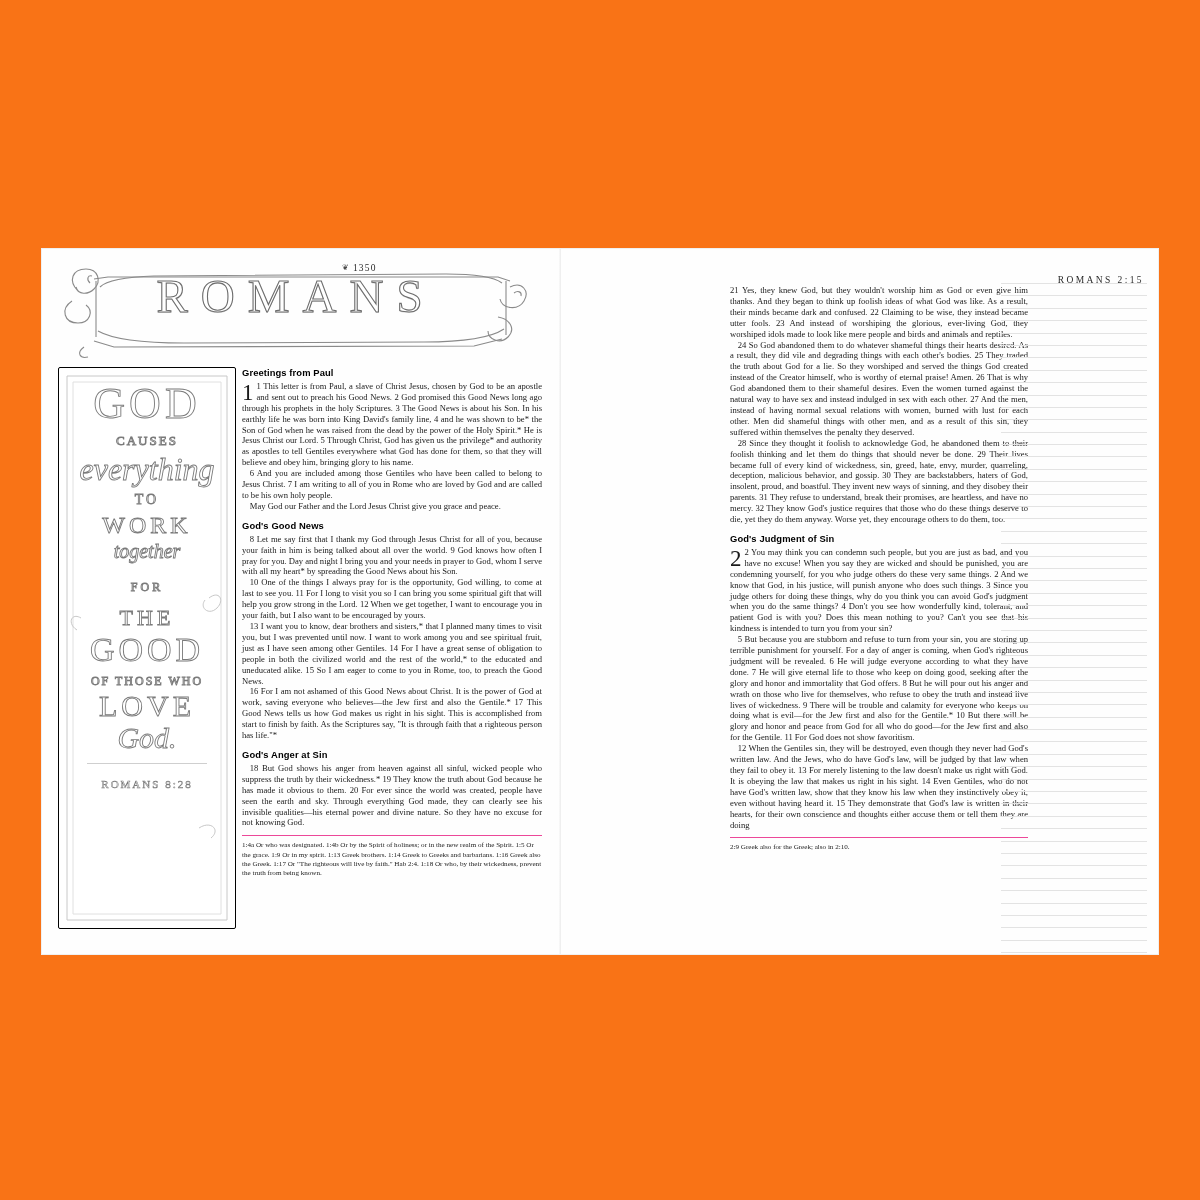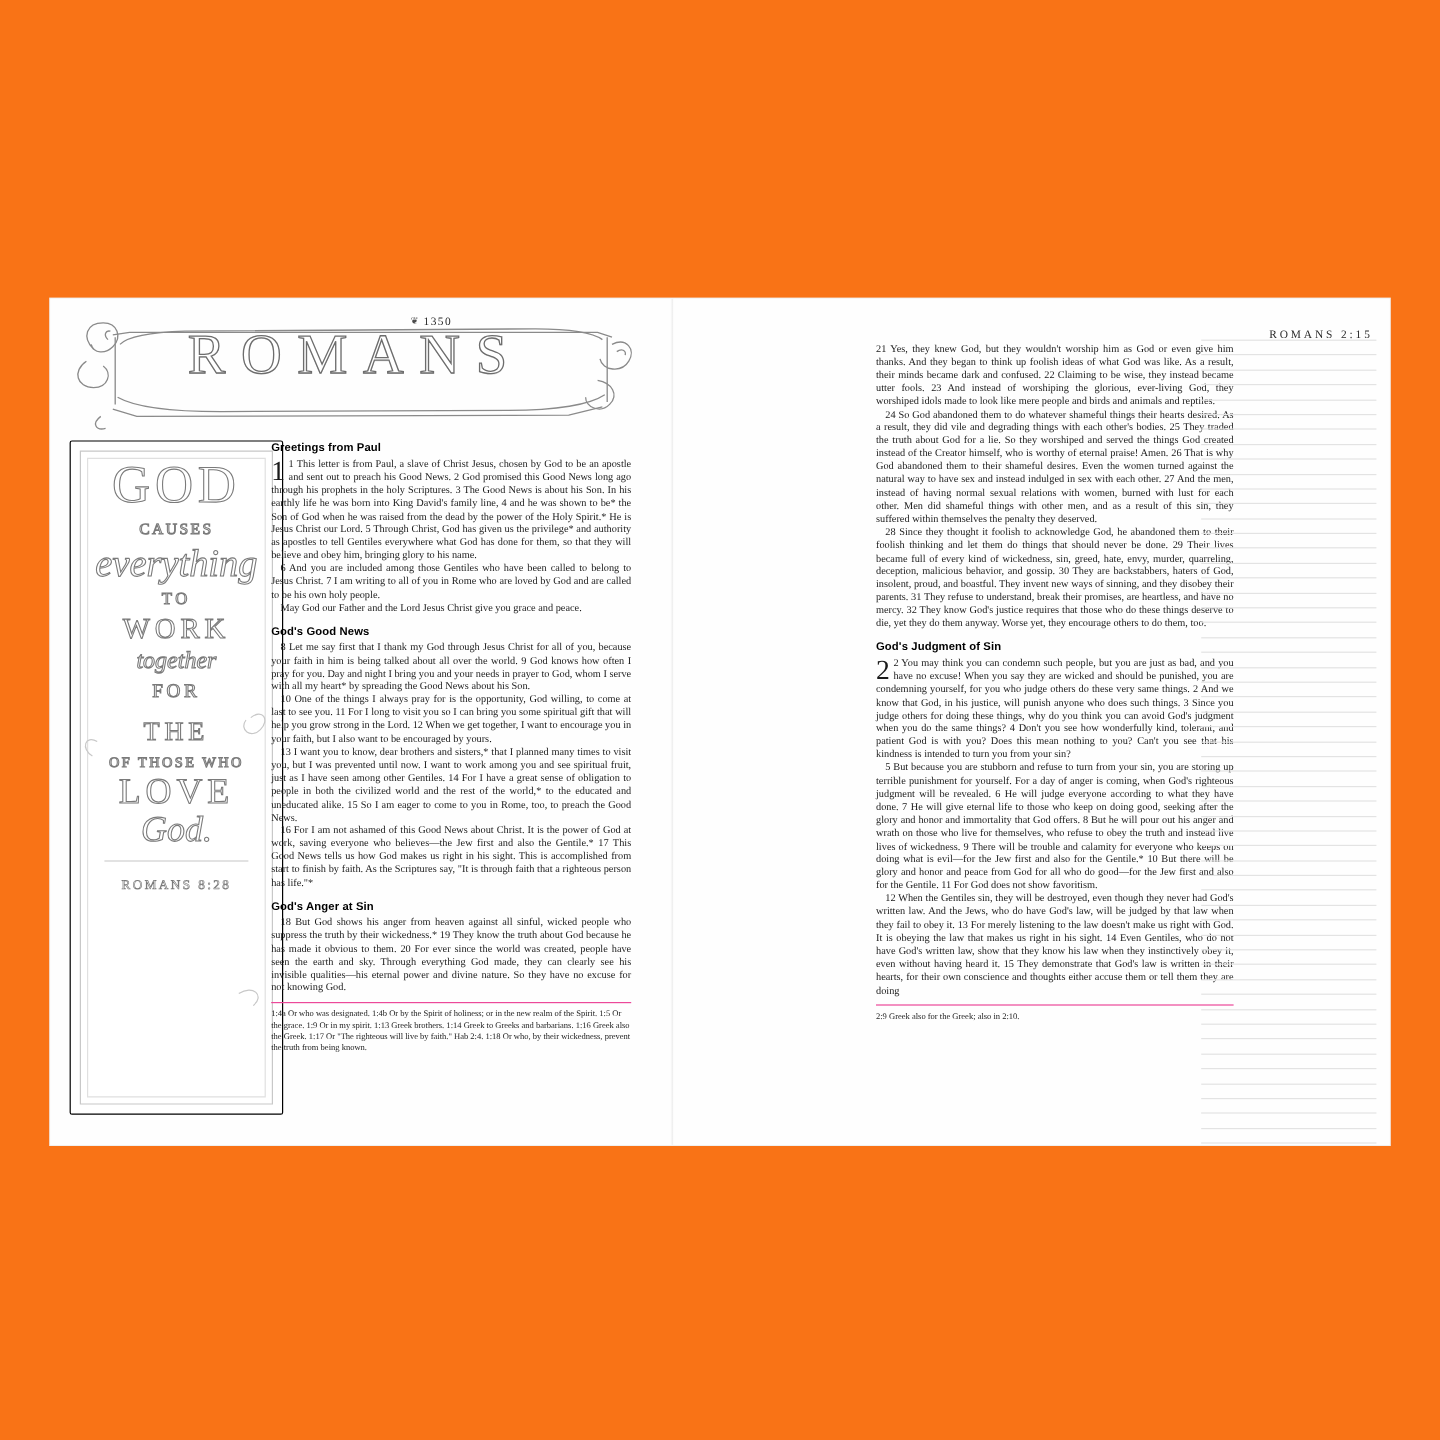--- a/index.html
+++ b/index.html
@@ -99,21 +99,21 @@
     -webkit-text-stroke: 0.9px #7a7a7a;
     font-family: "Liberation Serif", serif;
     line-height: 1;
   }
   .art-god { font-size: 44px; letter-spacing: 4px; margin-top: 14px; }
   .art-small { font-size: 13px; letter-spacing: 2px; -webkit-text-stroke: 0.5px #8b8b8b; margin-top: 8px; }
   .art-script { font-family: "DejaVu Serif", serif; font-style: italic; font-size: 32px; margin-top: 6px; }
   .art-to { font-size: 14px; letter-spacing: 3px; margin-top: 8px; }
   .art-work { font-size: 24px; letter-spacing: 4px; margin-top: 6px; }
   .art-together { font-family: "DejaVu Serif", serif; font-style: italic; font-size: 20px; margin-top: 4px; }
-  .art-for { font-size: 16px; letter-spacing: 3px; margin-top: 8px; }
+  .art-for { font-size: 12px; letter-spacing: 3px; margin-top: 20px; }
   .art-the { font-size: 22px; letter-spacing: 4px; margin-top: 14px; }
   .art-good { font-size: 34px; letter-spacing: 4px; margin-top: 4px; }
   .art-ofthose { font-size: 12px; letter-spacing: 2px; -webkit-text-stroke: 0.5px #8b8b8b; margin-top: 8px; }
   .art-love { font-size: 30px; letter-spacing: 4px; margin-top: 4px; }
   .art-godscript { font-family: "DejaVu Serif", serif; font-style: italic; font-size: 30px; margin-top: 2px; }
   .art-ref {
     text-align: center;
     font-size: 11px;
     letter-spacing: 2px;
     color: #ffffff;
@@ -128,21 +128,21 @@
   
   .col {
     position: absolute;
     font-family: "Liberation Serif", serif;
     font-size: 8.6px;
     line-height: 1.27;
     color: #1a1a1a;
     text-align: justify;
     hyphens: auto;
   }
-  .col-left-body { left: 184px; top: 118px; width: 300px; height: 560px; }
+  .col-left-body { left: 200px; top: 118px; width: 300px; height: 560px; }
   .col-right-1 { left: 136px; top: 36px; width: 298px; margin-left: 33px; }
   .right-inner { position: absolute; left: 0; top: 0; width: 597px; height: 705px; }
 
   h3.head {
     font-family: "Liberation Sans", sans-serif;
     font-size: 9.4px;
     font-weight: bold;
     margin: 8px 0 2px 0;
     color: #000;
     letter-spacing: 0.1px;
@@ -228,20 +228,21 @@
           </g>
         </svg>
         <div class="art-line art-god">GOD</div>
         <div class="art-line art-small">CAUSES</div>
         <div class="art-line art-script">everything</div>
         <div class="art-line art-to">TO</div>
         <div class="art-line art-work">WORK</div>
         <div class="art-line art-together">together</div>
         <div class="art-line art-for">FOR</div>
         <div class="art-line art-the">THE</div>
+        <div class="art-line art-good">GOOD</div>
         <div class="art-line art-ofthose">OF THOSE WHO</div>
         <div class="art-line art-love">LOVE</div>
         <div class="art-line art-godscript">God.</div>
         <div class="art-rule"></div>
         <div class="art-ref">ROMANS 8:28</div>
       </div>
 
       <div class="col col-left-body">
 
         <h3 class="head">Greetings from Paul</h3>

